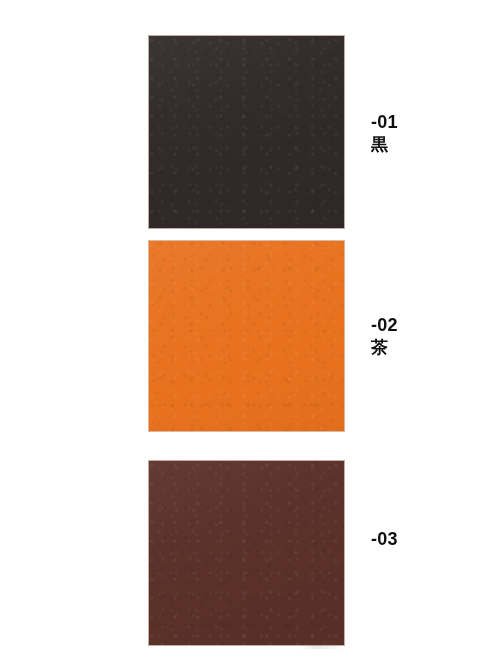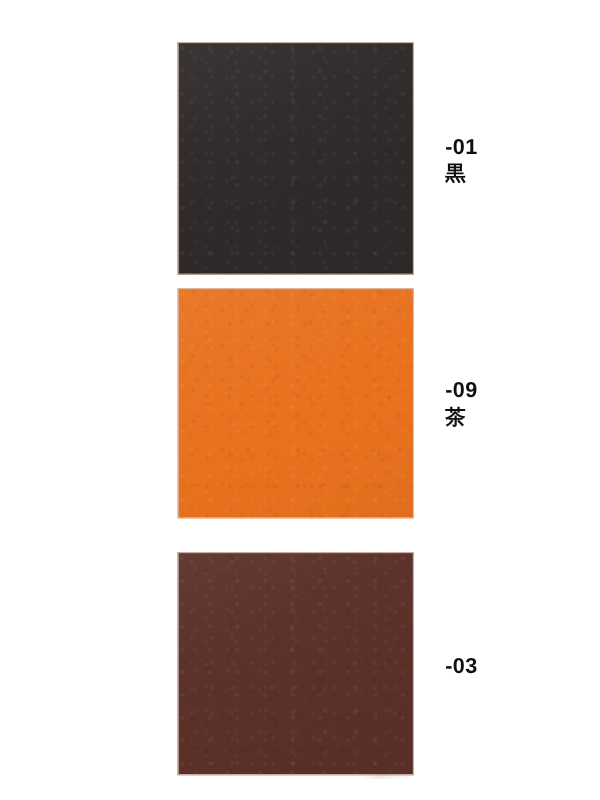--- a/index.html
+++ b/index.html
@@ -96,21 +96,21 @@
     margin-top: 5px;
     font-size: 17px;
     font-weight: 700;
     letter-spacing: 0.5px;
     white-space: nowrap;
   }
 
   
   .swatch-row.row-0 .swatch-label { top: 78px; }
   .swatch-row.row-1 .swatch-label { top: 76px; }
-  .swatch-row.row-2 .swatch-label { top: 70px; margin-top: 16px; }
+  .swatch-row.row-2 .swatch-label { top: 70px; }
 
   .scan-artifact {
     position: absolute;
     left: 300px;
     top: 641px;
     width: 40px;
     height: 8px;
     opacity: 0.14;
     background: linear-gradient(92deg, rgba(90,70,62,0.0) 0%, rgba(90,70,62,0.75) 40%, rgba(90,70,62,0.2) 100%);
     pointer-events: none;
@@ -129,21 +129,21 @@
       <span class="code">-01</span>
       <span class="name">黒</span>
     </div>
   </div>
 
   <div class="swatch-row row-1">
     <div class="swatch-chip" style="background-color: rgb(232, 113, 30);">
       <span class="sheen"></span>
     </div>
     <div class="swatch-label">
-      <span class="code">-09</span>
+      <span class="code">-02</span>
       <span class="name">茶</span>
     </div>
   </div>
 
   <div class="swatch-row row-2">
     <div class="swatch-chip" style="background-color: rgb(90, 48, 41);">
       <span class="sheen"></span>
     </div>
     <div class="swatch-label">
       <span class="code">-03</span>

